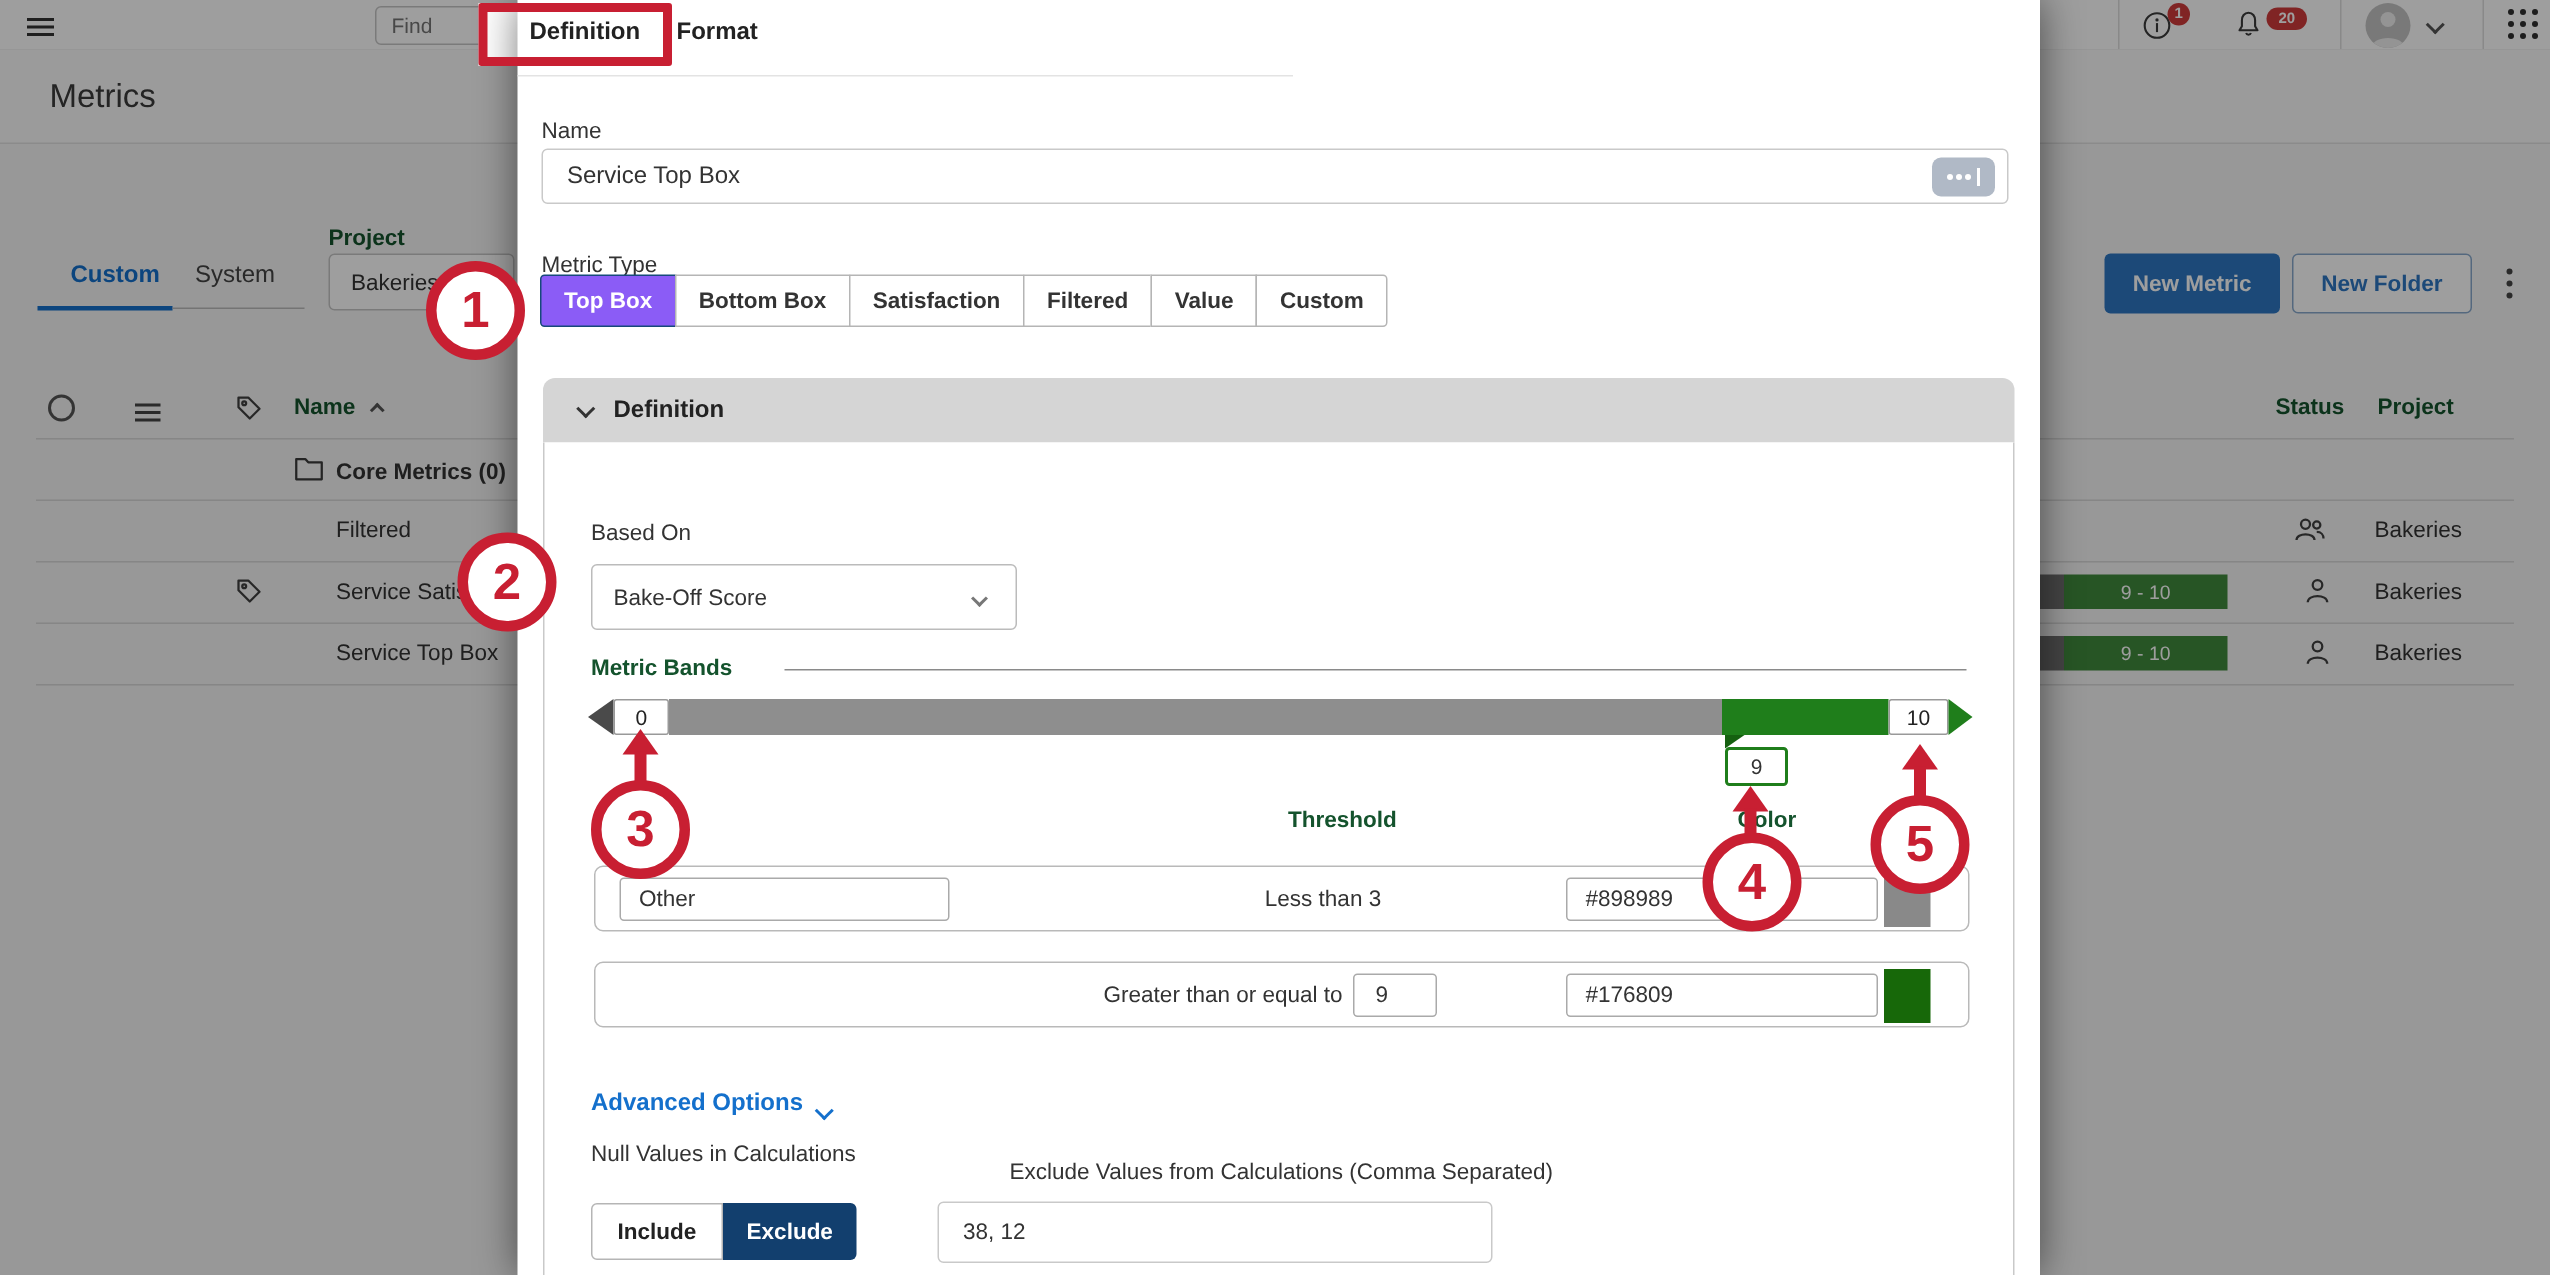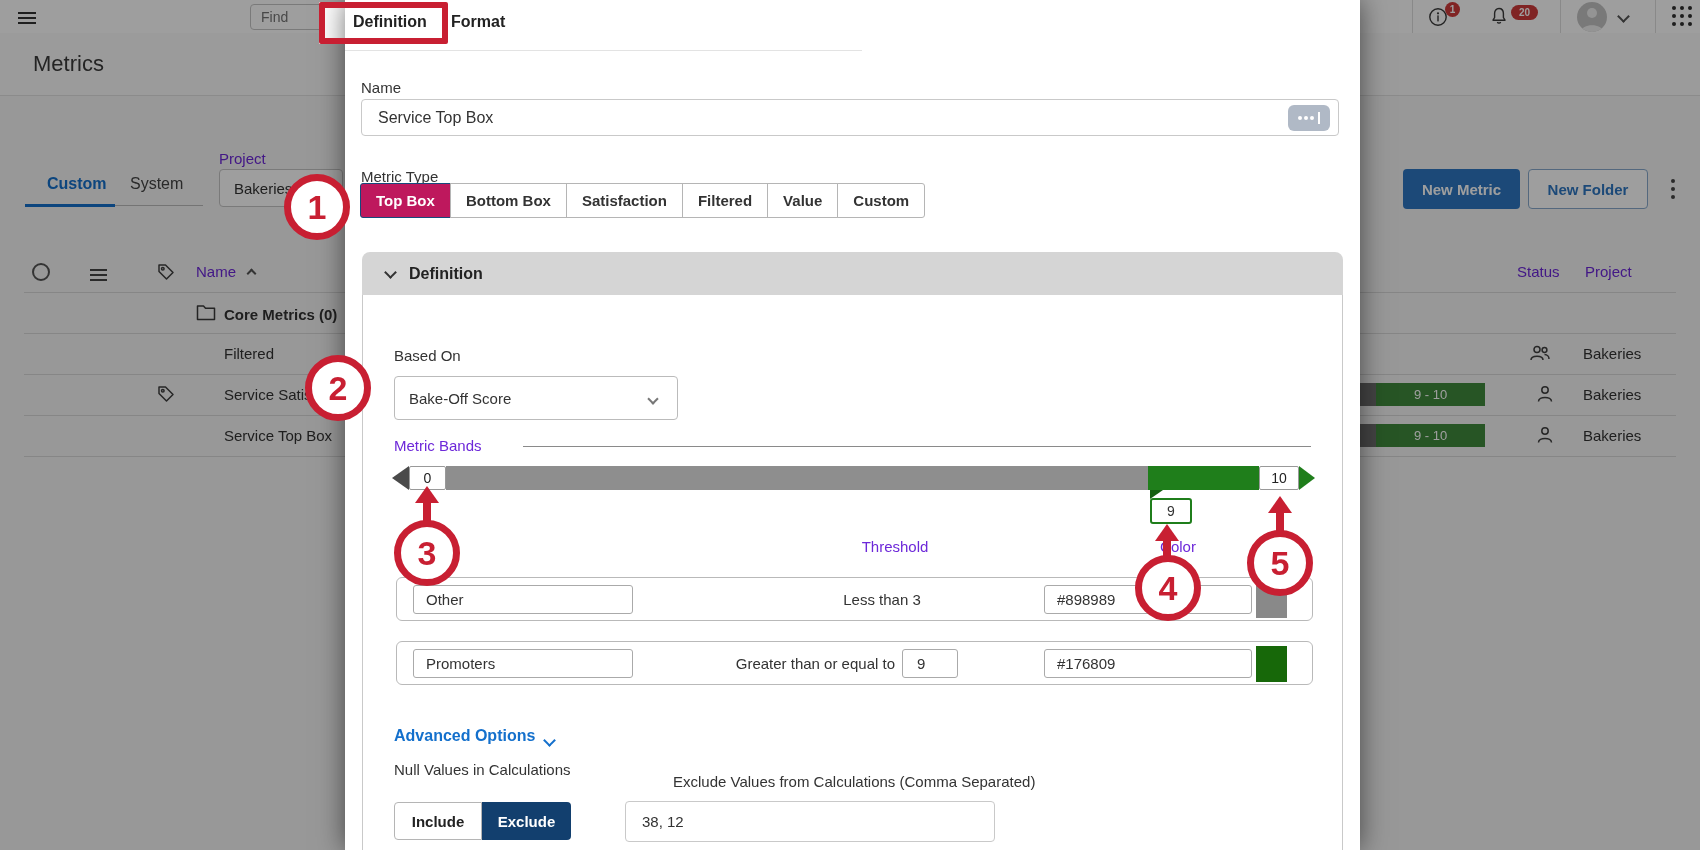--- a/index.html
+++ b/index.html
@@ -19,21 +19,21 @@
   .chev{display:inline-block;width:7px;height:7px;border-right:2px solid #555;border-bottom:2px solid #555;transform:rotate(45deg);}
   .chev-up{display:inline-block;width:6px;height:6px;border-left:2px solid #555;border-top:2px solid #555;transform:rotate(45deg);}
   .grid-ic{display:grid;grid-template-columns:repeat(3,4px);grid-template-rows:repeat(3,4px);gap:4px;}
   .grid-ic i{width:4px;height:4px;border-radius:50%;background:#2f2f2f;}
   .pagebar{position:absolute;left:0;top:33px;width:1700px;height:62px;background:#fbfbfb;border-bottom:1px solid #e0e0e0;z-index:1;}
   .page-title{position:absolute;left:33px;top:18px;font-size:22px;color:#3a3a3a;}
   .bg{position:absolute;inset:0;z-index:1;}
   .tab-blue{color:#1470cc;font-weight:700;font-size:16px;}
   .tab-gray{color:#444;font-size:16px;}
   .lbl{font-size:15px;color:#333;}
-  .lbl-b{font-size:15px;font-weight:400;color:#6d28d9;}
+  .lbl-b{font-size:15px;font-weight:700;color:#14532d;}
   .selectbox{position:absolute;background:#fff;border:1px solid #c5c5c5;border-radius:4px;font-size:15px;color:#333;
              display:flex;align-items:center;padding-left:14px;box-sizing:border-box;}
   .btn-primary{position:absolute;background:#2e77c2;color:#fff;font-weight:700;font-size:15px;border-radius:4px;
                display:flex;align-items:center;justify-content:center;}
   .btn-outline{position:absolute;background:#fff;color:#2e77c2;border:1px solid #88a9cc;font-weight:700;font-size:15px;
                border-radius:4px;display:flex;align-items:center;justify-content:center;box-sizing:border-box;}
   .kebab i{display:block;width:4px;height:4px;border-radius:50%;background:#444;margin:4px 0;}
   .divider{position:absolute;left:24px;width:1652px;height:1px;background:#d8d8d8;}
   .row-txt{position:absolute;font-size:15px;color:#333;}
   .badge{position:absolute;height:23px;display:flex;}
@@ -51,21 +51,21 @@
   .mtabline{position:absolute;left:0;top:50px;width:517px;height:1px;background:#e3e3e3;}
   .minput{position:absolute;border:1px solid #c9c9c9;border-radius:4px;font-size:16px;color:#333;background:#fff;
           box-sizing:border-box;padding:0 0 0 16px;font-family:"Liberation Sans",sans-serif;}
   .chip{position:absolute;left:943px;top:105px;width:42px;height:26px;background:#b0b9c6;border-radius:6px;
         display:flex;align-items:center;justify-content:center;gap:2px;}
   .chip i{width:4px;height:4px;border-radius:50%;background:#fff;}
   .chip b{width:2px;height:12px;background:#fff;margin-left:2px;}
   .mtgroup{position:absolute;left:15px;top:183px;display:flex;}
   .mtbtn{height:35px;line-height:33px;padding:0 15px;border:1px solid #b5b5b5;margin-left:-1px;font-size:15px;
          font-weight:700;color:#333;background:#fff;box-sizing:border-box;}
-  .mtbtn.sel{background:#be185d;border-color:#17497c;color:#fff;}
+  .mtbtn.sel{background:#8b5cf6;border-color:#17497c;color:#fff;}
   .mtbtn:first-child{border-radius:3px 0 0 3px;margin-left:0;}
   .mtbtn:last-child{border-radius:0 3px 3px 0;}
   .sect-head{position:absolute;left:17px;top:252px;width:981px;height:43px;background:#d5d5d5;border-radius:8px 8px 0 0;
              display:flex;align-items:center;box-sizing:border-box;padding-left:24px;}
   .sect-body{position:absolute;left:17px;top:295px;width:981px;height:556px;border:1px solid #c9c9c9;border-top:none;
              box-sizing:border-box;background:#fff;}
   .hline{position:absolute;left:178px;top:446px;width:788px;border-top:1px solid #8a8a8a;}
   .tri-l{position:absolute;left:47px;top:466px;width:0;height:0;border-top:12px solid transparent;
          border-bottom:12px solid transparent;border-right:17px solid #4a4a4a;}
   .tri-r{position:absolute;left:954px;top:466px;width:0;height:0;border-top:12px solid transparent;
@@ -292,21 +292,20 @@
     <div class="abs lbl-b" style="left:743px;top:538px;width:180px;text-align:center;">Color</div>
 
     <div class="card" style="top:577px;">
       <input class="cinput" style="left: 16px; top: 7px; width: 220px; height: 29px;" value="Other">
       <div class="abs lbl" style="left:390px;top:13px;width:190px;text-align:center;">Less than 3</div>
       <input class="cinput" style="left: 647px; top: 7px; width: 208px; height: 29px;" value="#898989">
       <div class="swatch" style="left: 859px; background-color: rgb(137, 137, 137);"></div>
     </div>
 
     <div class="card" style="top:641px;">
-      <input class="cinput" style="left: 16px; top: 7px; width: 220px; height: 29px;" value="Promoters">
       <div class="abs lbl" style="left:240px;top:13px;width:258px;text-align:right;">Greater than or equal to</div>
       <input class="cinput" style="left: 505px; top: 7px; width: 56px; height: 29px; padding-left: 14px;" value="9">
       <input class="cinput" style="left: 647px; top: 7px; width: 208px; height: 29px;" value="#176809">
       <div class="swatch" style="left: 859px; background-color: rgb(23, 104, 9);"></div>
     </div>
 
     <div class="adv">
       <span>Advanced Options</span>
       <span class="chev-blue"></span>
     </div>

